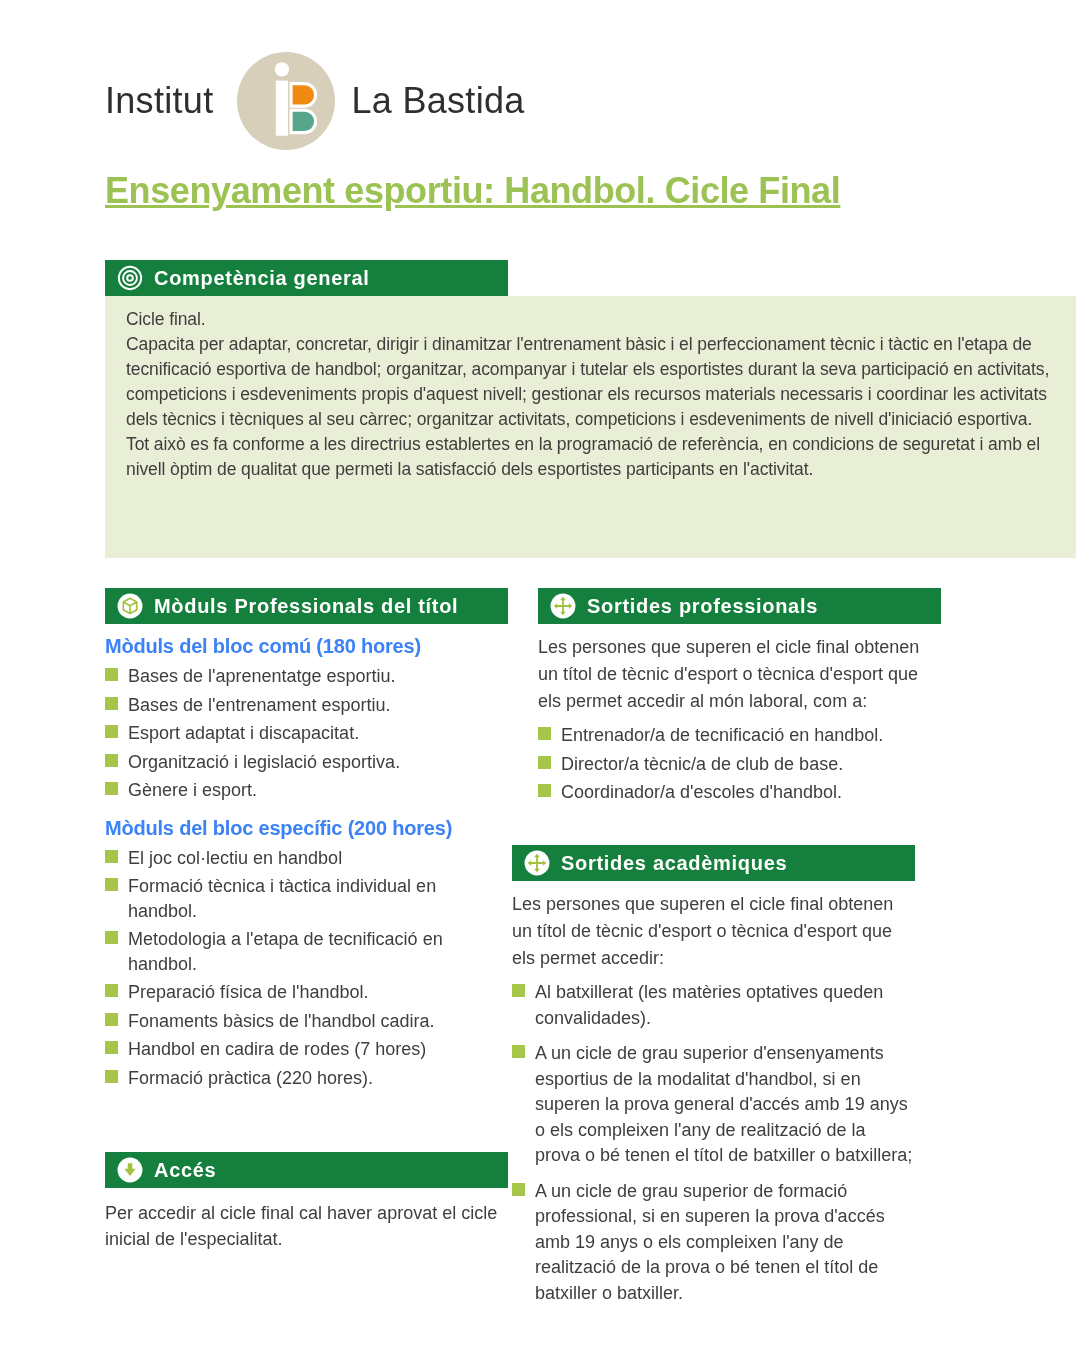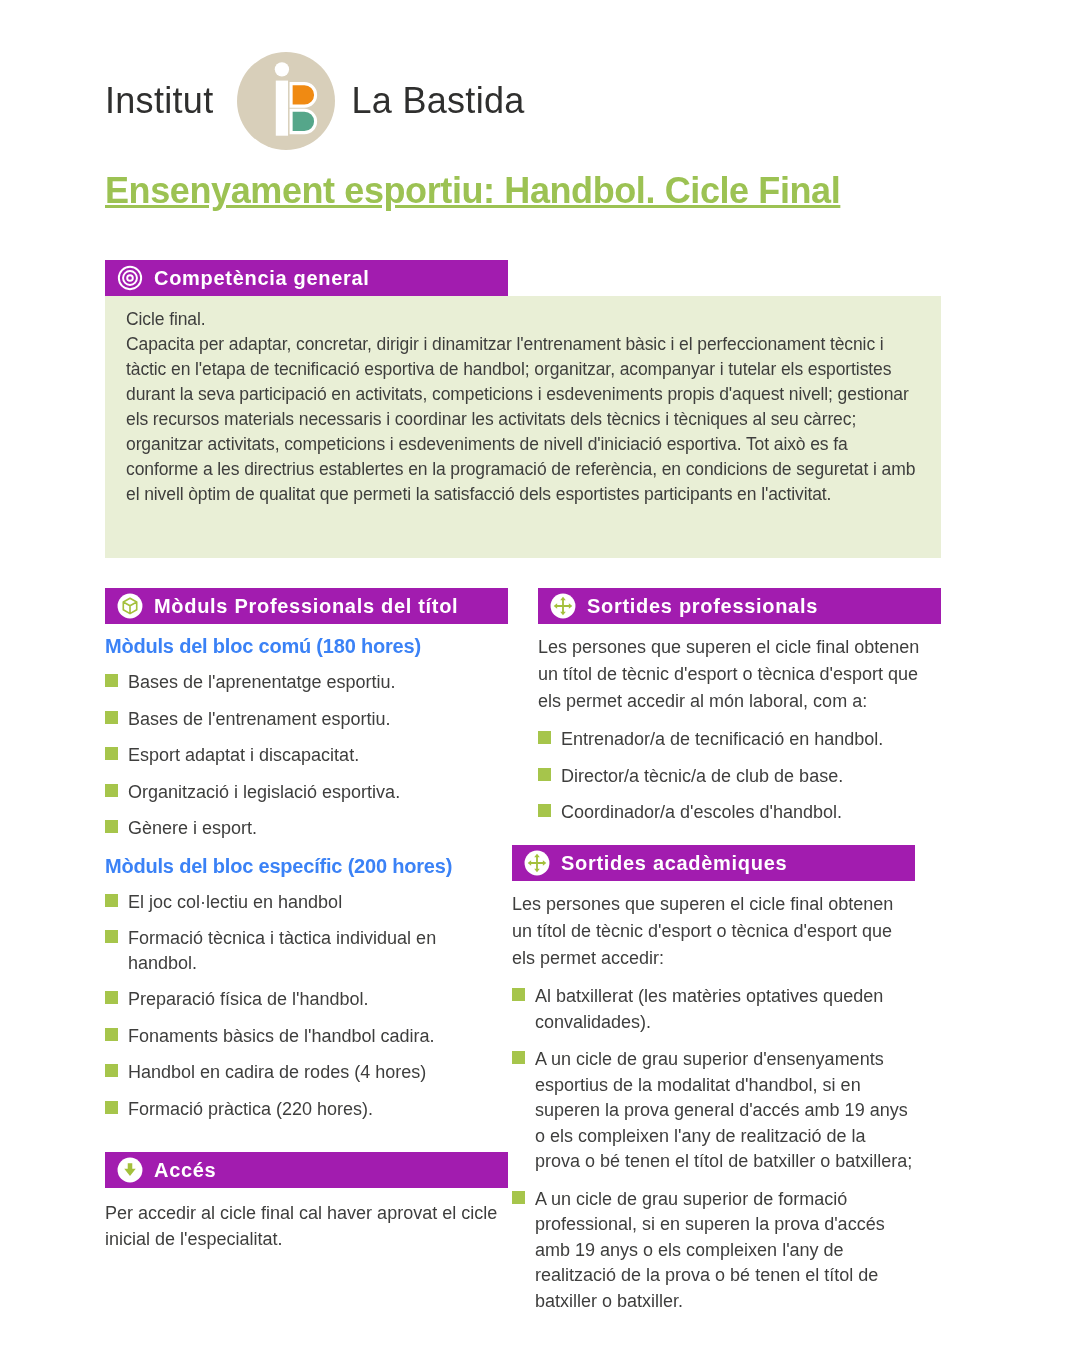--- a/index.html
+++ b/index.html
@@ -10,44 +10,44 @@
     -webkit-font-smoothing:antialiased;
   }
   .logo-row { position:absolute; left:105px; top:52px; display:flex; align-items:center;text-align:center; }
   .logo-word { font-size:36px; color:#2f2f2e; letter-spacing:0.3px; }
   .logo-mark { width:98px; height:98px; margin:0 16px 0 24px; }
   .page-title {
     position:absolute; left:105px; top:170px; width:900px;
     font-size:36px; font-weight:bold; color:#9cc253; letter-spacing:-0.4px;text-decoration:underline;
   }
   .bar {
-    height:36px; background:#a21caf; color:#ffffff;
+    height:36px; background:#15803d; color:#ffffff;
     display:flex; align-items:center; gap:11px; padding:0 12px;
     font-weight:bold; font-size:20px; letter-spacing:0.7px; box-sizing:border-box;
   }
   .bar svg { flex:none; }
   .comp-bar { position:absolute; left:105px; top:260px; width:403px; }
   .comp-panel {
-    position:absolute; left:105px; top:296px; width:836px; height:262px;
+    position:absolute; left:105px; top:296px; width:971px; height:262px;
     background:#e9efd6; box-sizing:border-box; padding:11px 20px 0 21px;
     font-size:17.5px; line-height:25px; letter-spacing:-0.1px; overflow:hidden;
   }
   .col { position:absolute; width:403px; box-sizing:border-box; }
   .col-left  { left:105px; top:588px; }
   .col-right { left:538px; top:588px; }
   .acces-block { position:absolute; left:105px; top:1152px; width:403px; }
   .acad-block  { position:absolute; left:512px; top:845px;  width:403px; }
   .subhead {
     color:#3b82f6; font-weight:bold; font-size:20px;
     margin:11px 0 6px 0; letter-spacing:-0.2px;
   }
   .intro { font-size:18px; line-height:27px; margin:10px 0 8px 0; }
   .body-text { font-size:18px; line-height:26px; margin:12px 0 0 0; }
   ul.blist { list-style:none; margin:0; padding:0; }
-  ul.blist li { display:flex; gap:10px; margin:12px 0 4px 0; font-size:18px; line-height:24.5px; }
+  ul.blist li { display:flex; gap:10px; margin:0 0 4px 0; font-size:18px; line-height:24.5px; }
   ul.blist.spaced li { margin-bottom:10px; line-height:25.5px; }
   .sq { flex:none; width:13px; height:13px; background:#a6c54b; margin-top:4px; }
   .txt { flex:1; }
 </style>
 </head>
 <body>
 
 <div class="logo-row">
   <span class="logo-word">Institut</span>
   <svg class="logo-mark" viewBox="0 0 96 96" aria-hidden="true">
@@ -113,29 +113,33 @@
     <li>
         <span class="sq"></span>
         <span class="txt">El joc col·lectiu en handbol</span>
       </li>
     <li>
         <span class="sq"></span>
         <span class="txt">Formació tècnica i tàctica individual en handbol.</span>
       </li>
     <li>
         <span class="sq"></span>
+        <span class="txt">Metodologia a l'etapa de tecnificació en handbol.</span>
+      </li>
+    <li>
+        <span class="sq"></span>
         <span class="txt">Preparació física de l'handbol.</span>
       </li>
     <li>
         <span class="sq"></span>
         <span class="txt">Fonaments bàsics de l'handbol cadira.</span>
       </li>
     <li>
         <span class="sq"></span>
-        <span class="txt">Handbol en cadira de rodes (4 hores)</span>
+        <span class="txt">Handbol en cadira de rodes (7 hores)</span>
       </li>
     <li>
         <span class="sq"></span>
         <span class="txt">Formació pràctica (220 hores).</span>
       </li>
   </ul>
 </div>
 
 <div class="acces-block">
   <div class="bar">

